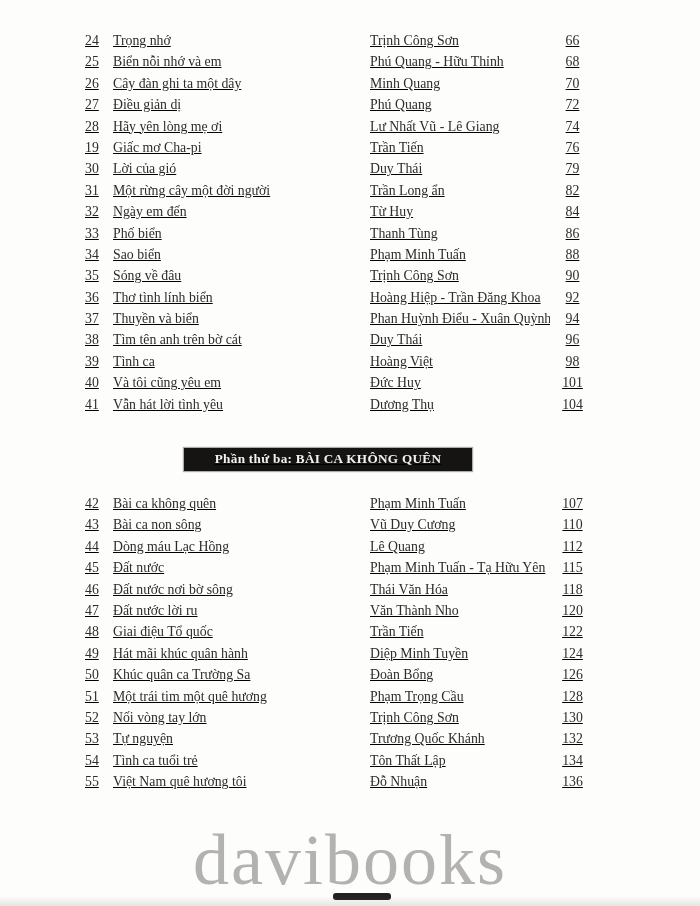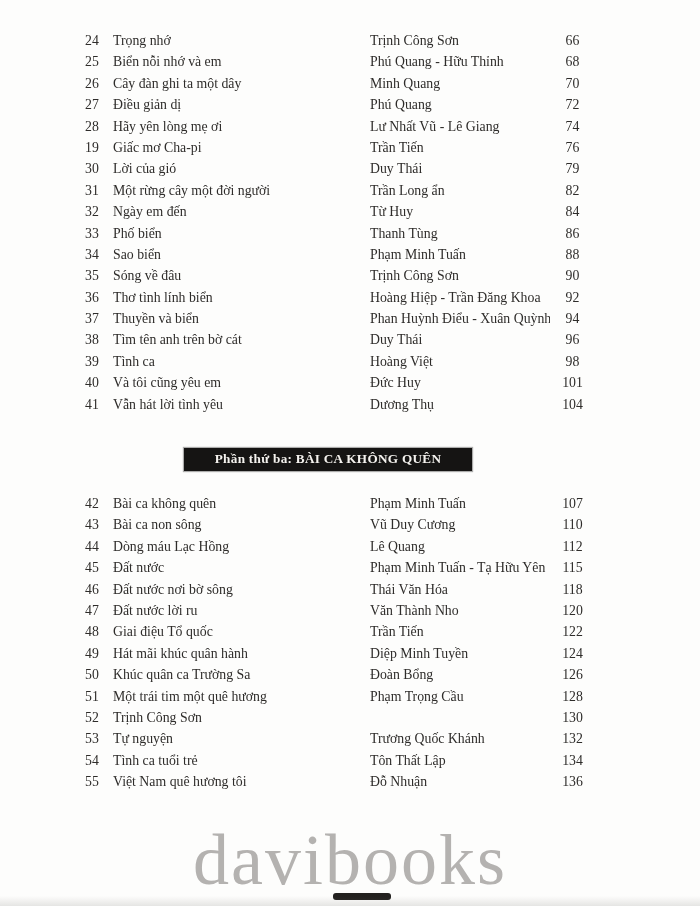--- a/index.html
+++ b/index.html
@@ -14,20 +14,21 @@
     height: 906px;
     margin: 0 auto;
     background: #fdfdfc;
     overflow: hidden;
     box-sizing: border-box;
   }
   .toc {
     position: relative;
     padding: 33px 105px 0 85px;
     z-index: 2;
+    text-decoration: underline;
   }
   .row {
     display: flex;
     align-items: baseline;
     height: 21.4px;
     font-size: 13.8px;
     color: #2e2c2a;
     white-space: nowrap;
   }
   .row .no {
@@ -312,20 +313,21 @@
 
   <div class="row">
     <span class="no">51</span>
     <span class="title">Một trái tim một quê hương</span>
     <span class="composer">Phạm Trọng Cầu</span>
     <span class="pageno">128</span>
   </div>
 
   <div class="row">
     <span class="no">52</span>
+    <span class="title">Nối vòng tay lớn</span>
     <span class="composer">Trịnh Công Sơn</span>
     <span class="pageno">130</span>
   </div>
 
   <div class="row">
     <span class="no">53</span>
     <span class="title">Tự nguyện</span>
     <span class="composer">Trương Quốc Khánh</span>
     <span class="pageno">132</span>
   </div>

